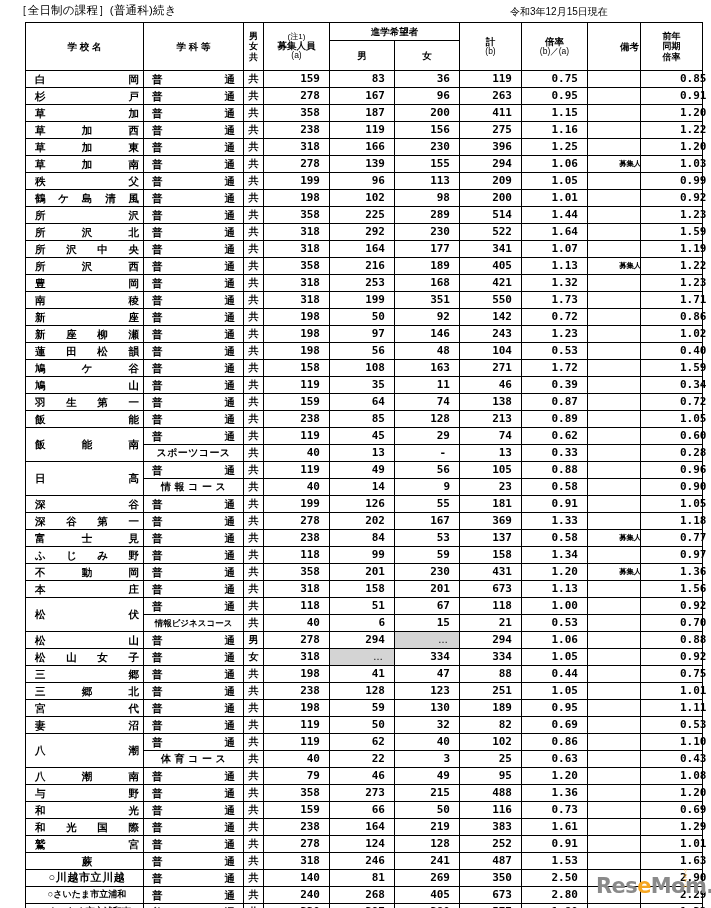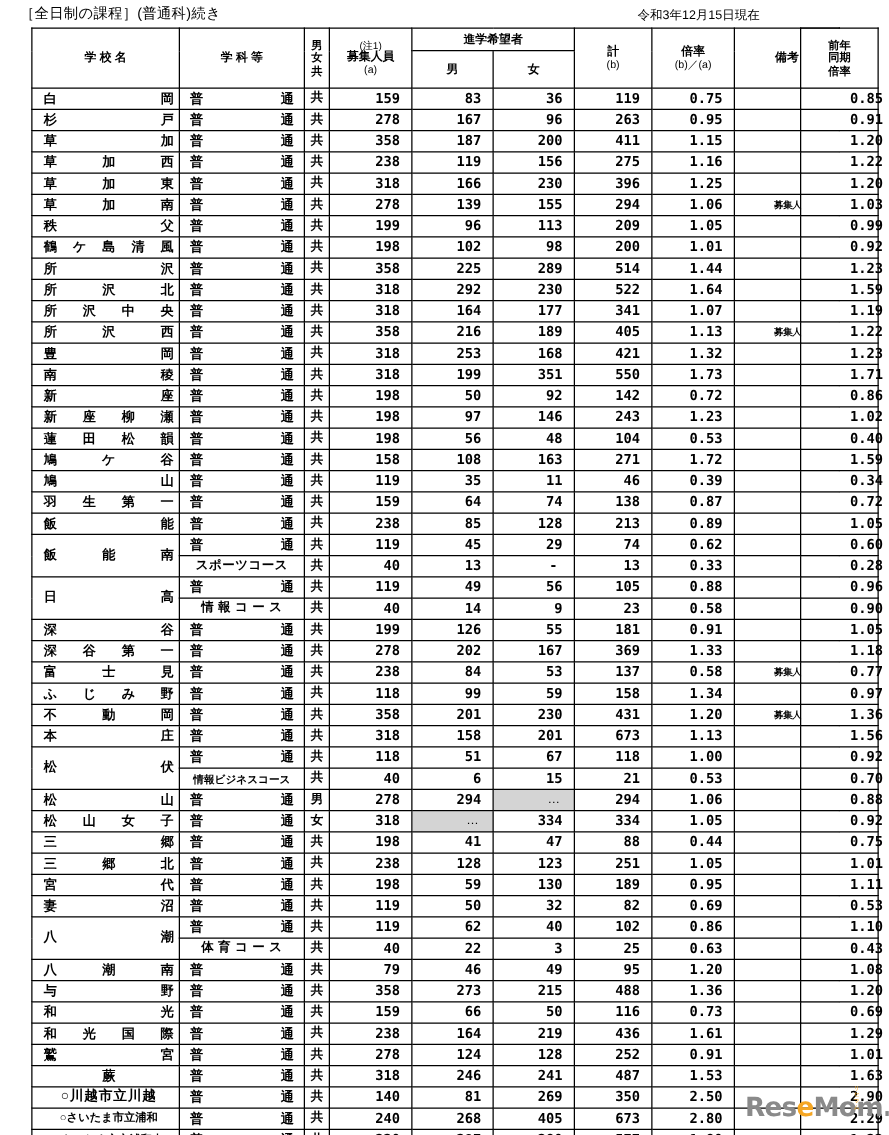--- a/index.html
+++ b/index.html
@@ -652,21 +652,21 @@
             <td class="num">0.73</td>
             <td class="remark"></td>
           </tr>
           <tr>
             <td class="school">和 光 国 際</td>
             <td class="dept">普　　　通</td>
             <td class="gender">共</td>
             <td class="num">238</td>
             <td class="num">164</td>
             <td class="num">219</td>
-            <td class="num">436</td>
+            <td class="num">383</td>
             <td class="num">1.61</td>
             <td class="remark"></td>
           </tr>
           <tr>
             <td class="school">鷲　　　　宮</td>
             <td class="dept">普　　　通</td>
             <td class="gender">共</td>
             <td class="num">278</td>
             <td class="num">124</td>
             <td class="num">128</td>

